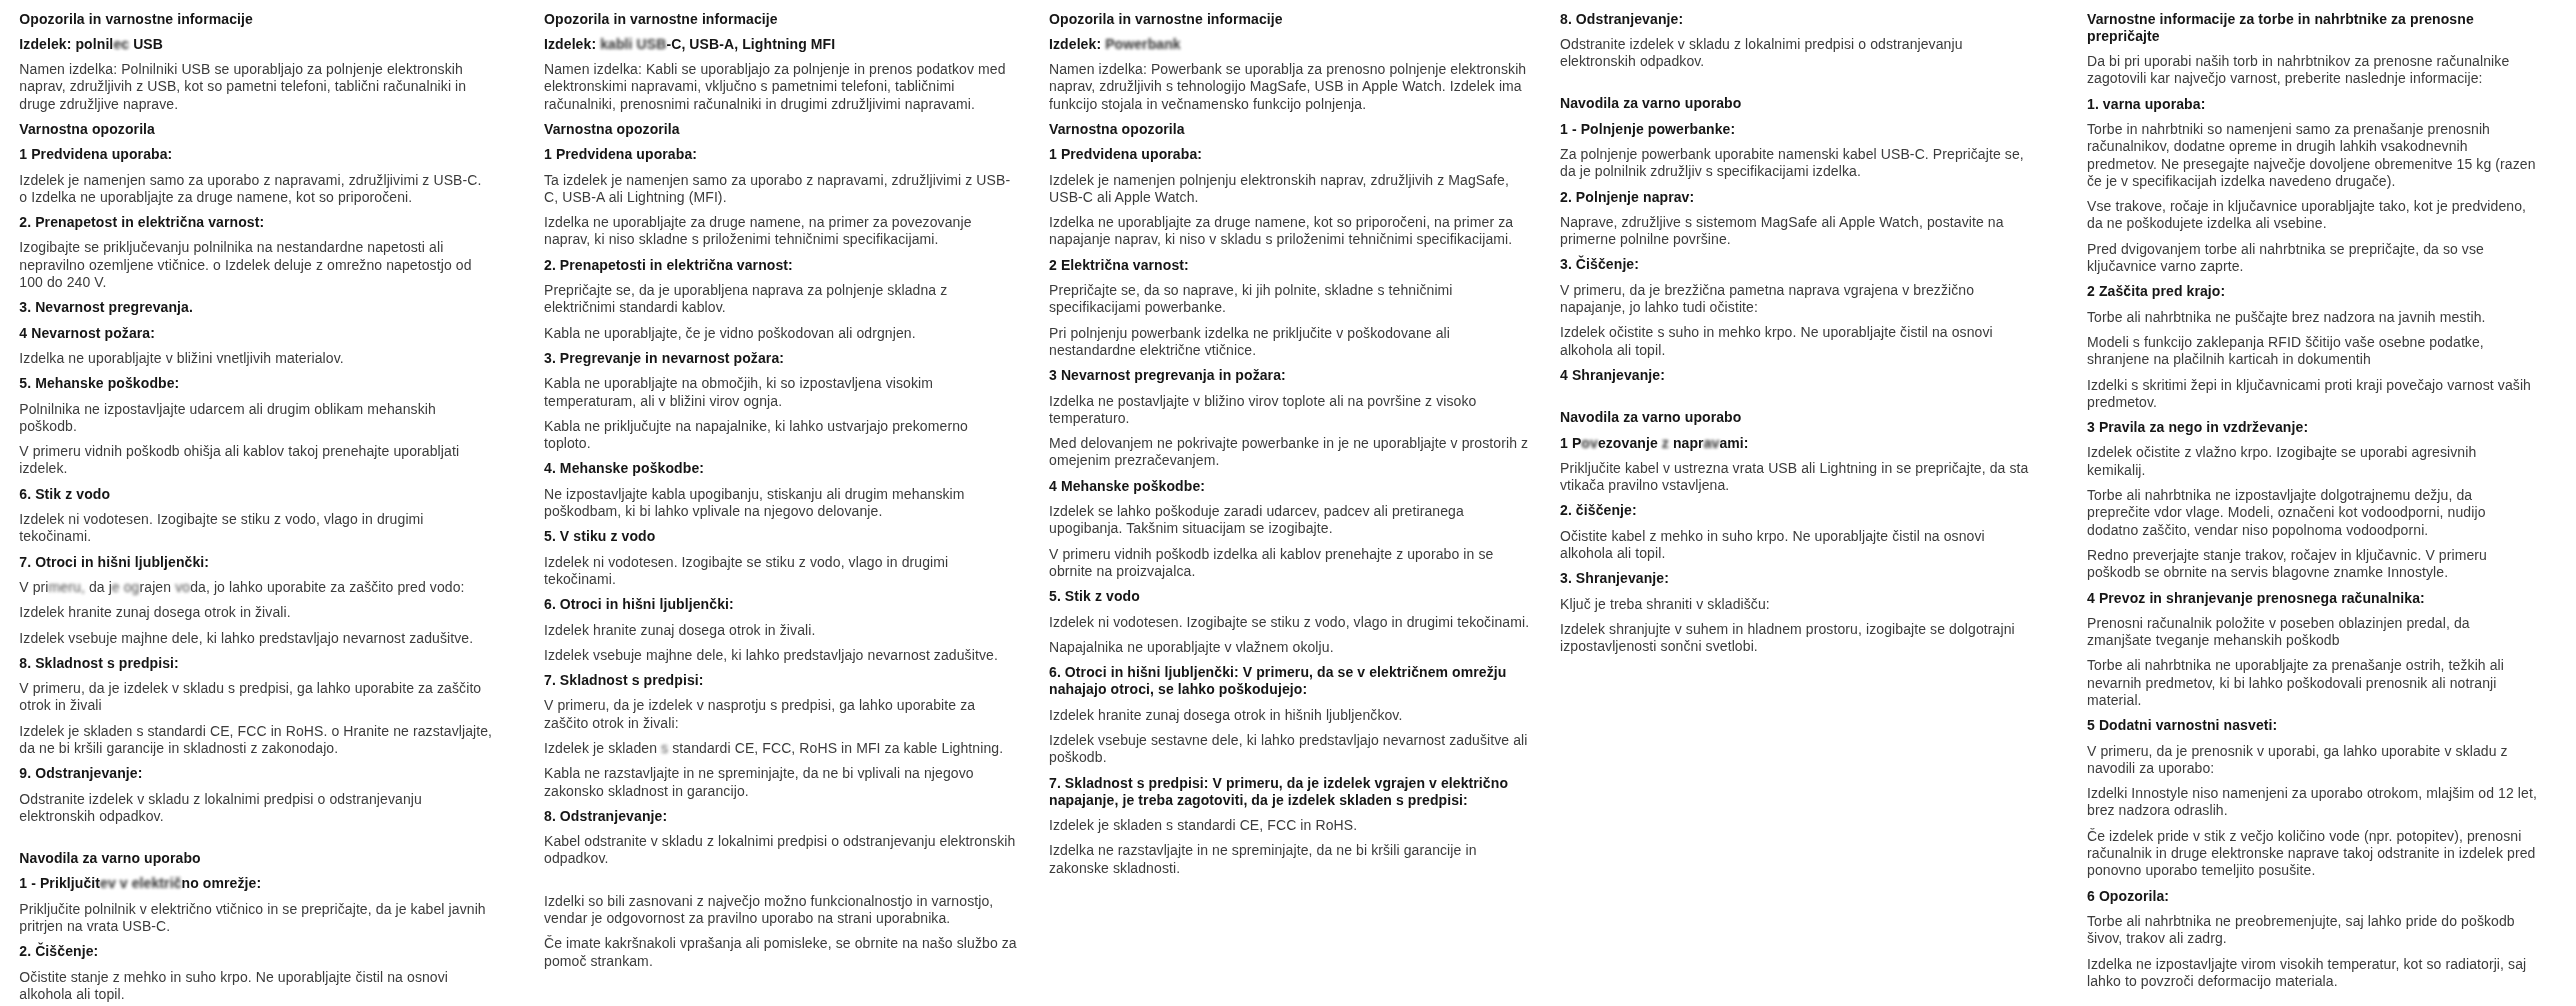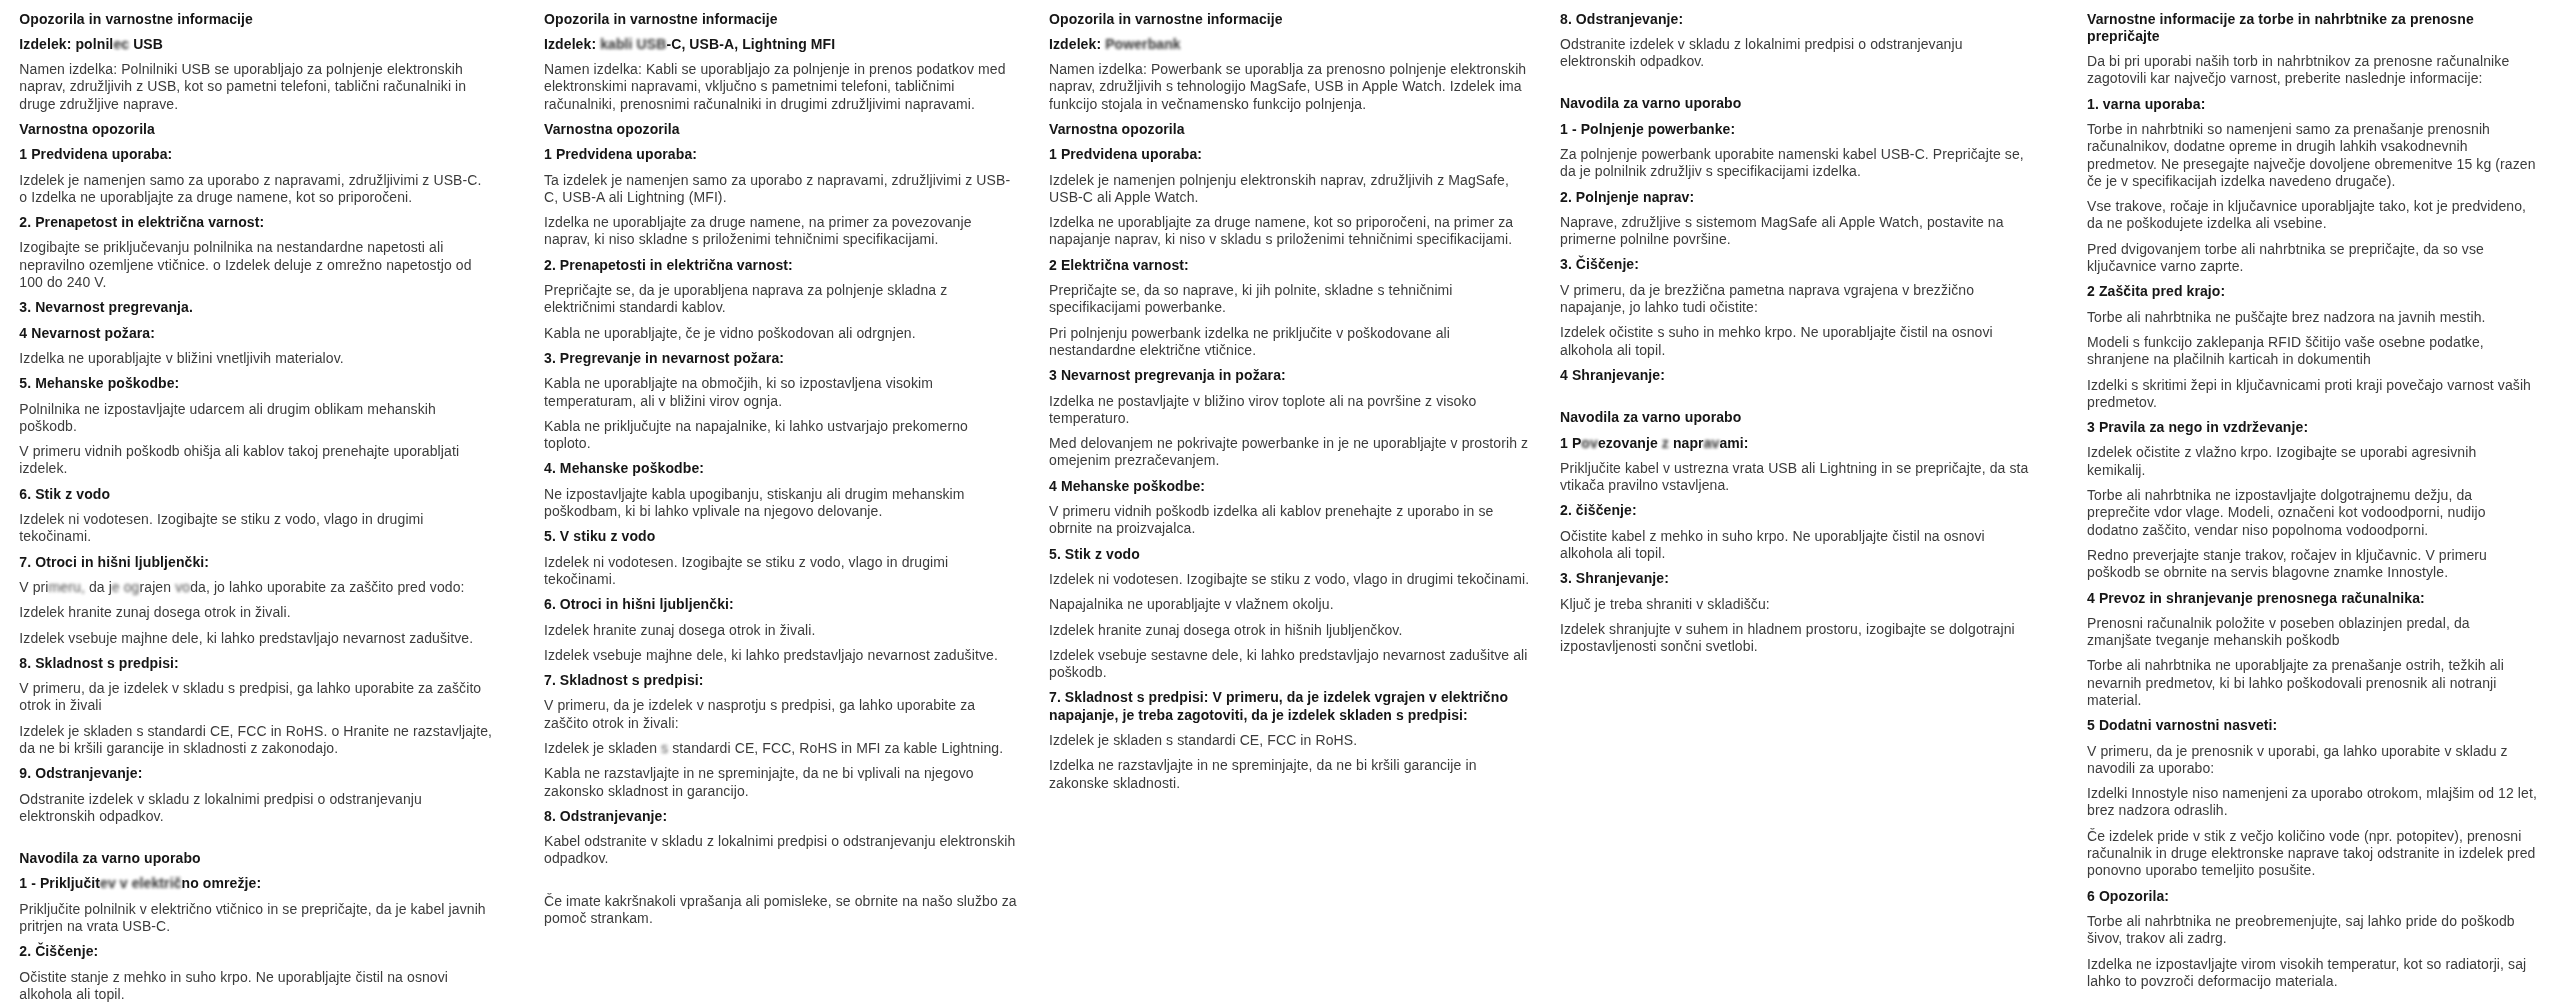--- a/index.html
+++ b/index.html
@@ -105,41 +105,44 @@
         <div class="h"><span>6. Otroci in hišni ljubljenčki:</span></div>
         <div class="p"><span>Izdelek hranite zunaj dosega otrok in živali.</span></div>
         <div class="p"><span>Izdelek vsebuje majhne dele, ki lahko predstavljajo nevarnost zadušitve.</span></div>
         <div class="h"><span>7. Skladnost s predpisi:</span></div>
         <div class="p"><span>V primeru, da je izdelek v nasprotju s predpisi, ga lahko uporabite za zaščito otrok in živali:</span></div>
         <div class="p"><span>Izdelek je skladen</span><span class="blur"> s </span><span>standardi CE, FCC, RoHS in MFI za kable Lightning.</span></div>
         <div class="p"><span>Kabla ne razstavljajte in ne spreminjajte, da ne bi vplivali na njegovo zakonsko skladnost in garancijo.</span></div>
         <div class="h"><span>8. Odstranjevanje:</span></div>
         <div class="p"><span>Kabel odstranite v skladu z lokalnimi predpisi o odstranjevanju elektronskih odpadkov.</span></div>
         <div class="gap"></div>
+        <div class="p"><span>Izdelki so bili zasnovani z največjo možno funkcionalnostjo in varnostjo, vendar je odgovornost za pravilno uporabo na strani uporabnika.</span></div>
         <div class="p"><span>Če imate kakršnakoli vprašanja ali pomisleke, se obrnite na našo službo za pomoč strankam.</span></div>
       </div>
       <div class="col" style="left: 1049px; width: 483px;">
         <div class="h"><span>Opozorila in varnostne informacije</span></div>
         <div class="h"><span>Izdelek: </span><span class="blur">Powerbank</span></div>
         <div class="p"><span>Namen izdelka: Powerbank se uporablja za prenosno polnjenje elektronskih naprav, združljivih s tehnologijo MagSafe, USB in Apple Watch. Izdelek ima funkcijo stojala in večnamensko funkcijo polnjenja.</span></div>
         <div class="h"><span>Varnostna opozorila</span></div>
         <div class="h"><span>1 Predvidena uporaba:</span></div>
         <div class="p"><span>Izdelek je namenjen polnjenju elektronskih naprav, združljivih z MagSafe, USB-C ali Apple Watch.</span></div>
         <div class="p"><span>Izdelka ne uporabljajte za druge namene, kot so priporočeni, na primer za napajanje naprav, ki niso v skladu s priloženimi tehničnimi specifikacijami.</span></div>
         <div class="h"><span>2 Električna varnost:</span></div>
         <div class="p"><span>Prepričajte se, da so naprave, ki jih polnite, skladne s tehničnimi specifikacijami powerbanke.</span></div>
         <div class="p"><span>Pri polnjenju powerbank izdelka ne priključite v poškodovane ali nestandardne električne vtičnice.</span></div>
         <div class="h"><span>3 Nevarnost pregrevanja in požara:</span></div>
         <div class="p"><span>Izdelka ne postavljajte v bližino virov toplote ali na površine z visoko temperaturo.</span></div>
         <div class="p"><span>Med delovanjem ne pokrivajte powerbanke in je ne uporabljajte v prostorih z omejenim prezračevanjem.</span></div>
         <div class="h"><span>4 Mehanske poškodbe:</span></div>
+        <div class="p"><span>Izdelek se lahko poškoduje zaradi udarcev, padcev ali pretiranega upogibanja. Takšnim situacijam se izogibajte.</span></div>
         <div class="p"><span>V primeru vidnih poškodb izdelka ali kablov prenehajte z uporabo in se obrnite na proizvajalca.</span></div>
         <div class="h"><span>5. Stik z vodo</span></div>
         <div class="p"><span>Izdelek ni vodotesen. Izogibajte se stiku z vodo, vlago in drugimi tekočinami.</span></div>
         <div class="p"><span>Napajalnika ne uporabljajte v vlažnem okolju.</span></div>
+        <div class="h"><span>6. Otroci in hišni ljubljenčki: V primeru, da se v električnem omrežju nahajajo otroci, se lahko poškodujejo:</span></div>
         <div class="p"><span>Izdelek hranite zunaj dosega otrok in hišnih ljubljenčkov.</span></div>
         <div class="p"><span>Izdelek vsebuje sestavne dele, ki lahko predstavljajo nevarnost zadušitve ali poškodb.</span></div>
         <div class="h"><span>7. Skladnost s predpisi: V primeru, da je izdelek vgrajen v električno napajanje, je treba zagotoviti, da je izdelek skladen s predpisi:</span></div>
         <div class="p"><span>Izdelek je skladen s standardi CE, FCC in RoHS.</span></div>
         <div class="p"><span>Izdelka ne razstavljajte in ne spreminjajte, da ne bi kršili garancije in zakonske skladnosti.</span></div>
       </div>
       <div class="col" style="left: 1560px; width: 473px;">
         <div class="h"><span>8. Odstranjevanje:</span></div>
         <div class="p"><span>Odstranite izdelek v skladu z lokalnimi predpisi o odstranjevanju elektronskih odpadkov.</span></div>
         <div class="gap"></div>

